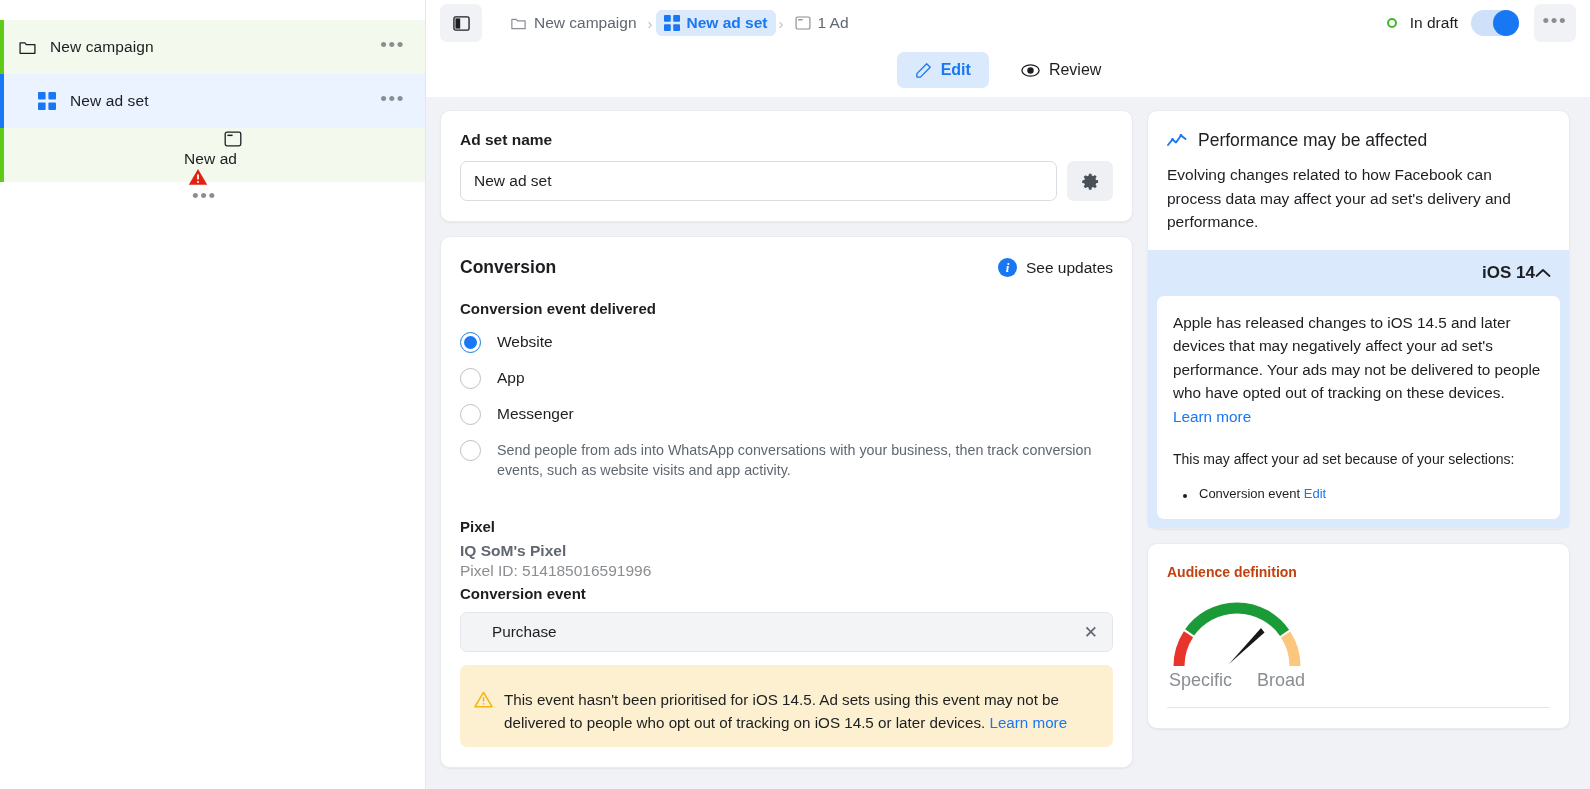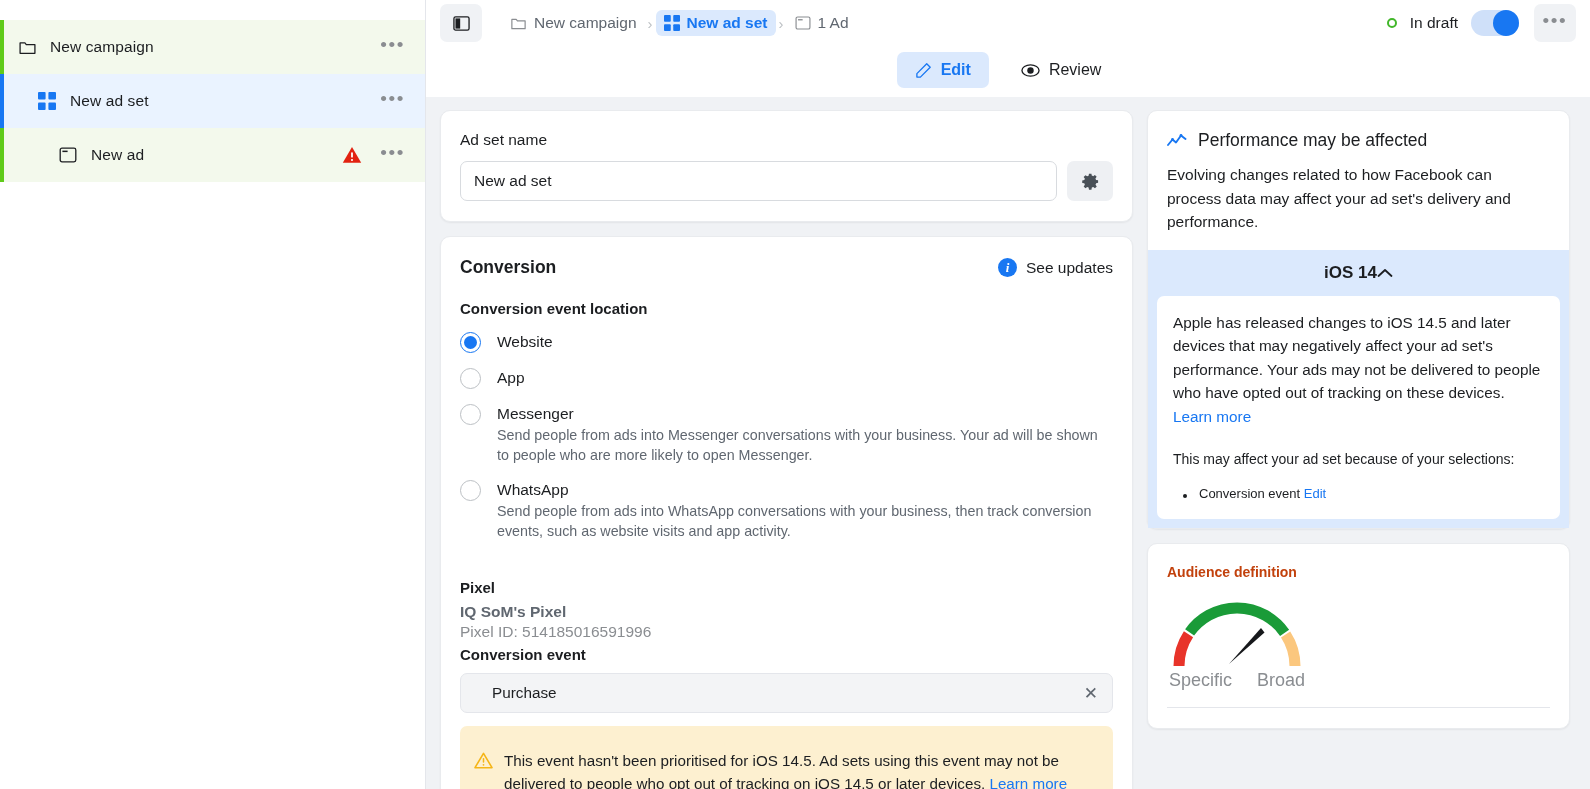--- a/index.html
+++ b/index.html
@@ -28,21 +28,21 @@
     cursor: pointer;
     padding-right: 16px;
   }
   .nav-row .edge {
     position: absolute; left: 0; top: 0; bottom: 0; width: 4px;
   }
   .nav-row.campaign { background: #f3f9ec; }
   .nav-row.campaign .edge { background: #5fcb19; }
   .nav-row.adset { background: #eaf3ff; }
   .nav-row.adset .edge { background: #1877f2; }
-  .nav-row.ad { background: #f3f9ec; }
+  .nav-row.ad { background: #f3f9ec; flex-direction: column; }
   .nav-row.ad .edge { background: #5fcb19; }
 
   .nav-row .row-icon { display: flex; align-items: center; justify-content: center; width: 22px; height: 22px; flex: 0 0 22px; }
   .nav-row .row-label {
     font-size: 15.5px; color: #1c1e21; margin-left: 12px;
     white-space: nowrap; letter-spacing: 0.1px;
   }
   .nav-row.campaign .row-icon { margin-left: 16px; }
   .nav-row.adset   .row-icon { margin-left: 36px; }
   .nav-row.ad      .row-icon { margin-left: 57px; }
@@ -127,21 +127,21 @@
   .col-right { flex: 0 0 423px; }
 
   .card {
     background: #ffffff; border-radius: 10px;
     border: 1px solid #e9ebee;
     box-shadow: 0 1px 2px rgba(0,0,0,0.06);
     margin-bottom: 14px;
   }
   .card.pad { padding: 20px 19px 20px 19px; }
 
-  .field-label { font-size: 15.5px; font-weight: normal; color: #1c1e21; }
+  .field-label { font-size: 15.5px; font-weight: bold; color: #1c1e21; }
   .name-row { display: flex; align-items: center; gap: 10px; margin-top: 12px; }
   .text-input {
     flex: 1 1 auto; height: 40px; border: 1px solid #d8dbdf;
     border-radius: 7px; padding: 0 13px; font-size: 15.5px;
     color: #1c1e21; background: #ffffff; outline: none;
     font-family: "Liberation Sans", sans-serif;
   }
   .gear-btn {
     width: 46px; height: 40px; border-radius: 7px; background: #eef0f3;
     display: flex; align-items: center; justify-content: center; cursor: pointer;
@@ -196,21 +196,21 @@
   .warnbox .txt { font-size: 15.2px; color: #1c1e21; line-height: 23px; }
   .link { color: #1877f2; cursor: pointer; }
 
   
   .perf-head { display: flex; align-items: center; gap: 11px; padding: 19px 19px 0 19px; }
   .perf-title { font-size: 17.5px; font-weight: normal; color: #1c1e21; }
   .perf-body { font-size: 15.5px; color: #1c1e21; line-height: 23.5px; padding: 12px 19px 16px 19px; }
 
   .ios-head {
     background: #dbe9fd; padding: 13px 18px;
-    display: flex; align-items: center; justify-content: center; cursor: pointer;
+    display: flex; align-items: center; justify-content: flex-end; cursor: pointer;
   }
   .ios-title { font-size: 17px; font-weight: bold; color: #1c1e21; }
   .ios-wrap { background: #dbe9fd; padding: 0 9px 9px 9px; }
   .ios-inner { background: #ffffff; border-radius: 7px; padding: 15px 16px 18px 16px; }
   .ios-p { font-size: 15.3px; color: #1c1e21; line-height: 23.5px; }
   .ios-p2 { font-size: 14px; color: #1c1e21; line-height: 23.5px; margin-top: 20px; }
   .ios-li { font-size: 13px; color: #1c1e21; margin-top: 14px; padding-left: 26px; position: relative; }
   .ios-li::before {
     content: ""; position: absolute; left: 10px; top: 8px;
     width: 4px; height: 4px; border-radius: 50%; background: #1c1e21;
@@ -375,48 +375,46 @@
 
         <div class="card pad">
           <div class="card-head">
             <div class="card-title">Conversion</div>
             <div class="see-updates">
               <span class="info-circle">i</span>
               <span class="txt">See updates</span>
             </div>
           </div>
 
-          <div class="sub-label">Conversion event location</div>
+          <div class="sub-label">Conversion event delivered</div>
 
           <div class="radio-item">
             <span class="radio on"></span>
             <div class="radio-body">
               <div class="radio-title">Website</div>
             </div>
           </div>
 
           <div class="radio-item">
             <span class="radio"></span>
             <div class="radio-body">
               <div class="radio-title">App</div>
             </div>
           </div>
 
           <div class="radio-item">
             <span class="radio"></span>
             <div class="radio-body">
               <div class="radio-title">Messenger</div>
-              <div class="radio-desc">Send people from ads into Messenger conversations with your business. Your ad will be shown to people who are more likely to open Messenger.</div>
             </div>
           </div>
 
           <div class="radio-item">
             <span class="radio"></span>
             <div class="radio-body">
-              <div class="radio-title">WhatsApp</div>
               <div class="radio-desc">Send people from ads into WhatsApp conversations with your business, then track conversion events, such as website visits and app activity.</div>
             </div>
           </div>
 
           <div class="pixel-h">Pixel</div>
           <div class="pixel-name">IQ SoM's Pixel</div>
           <div class="pixel-id">Pixel ID: 514185016591996</div>
           <div class="conv-h">Conversion event</div>
 
           <div class="select-box">

